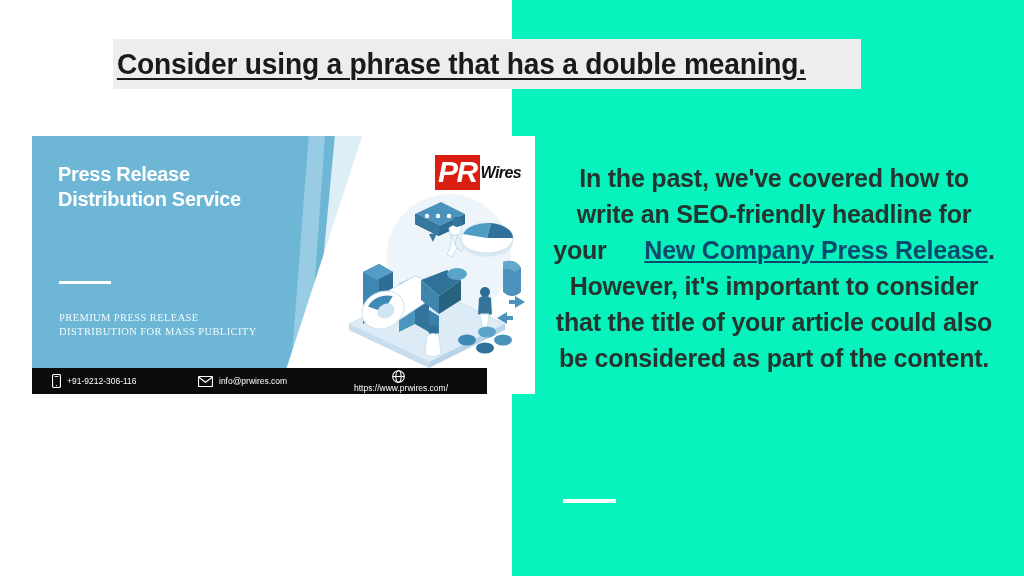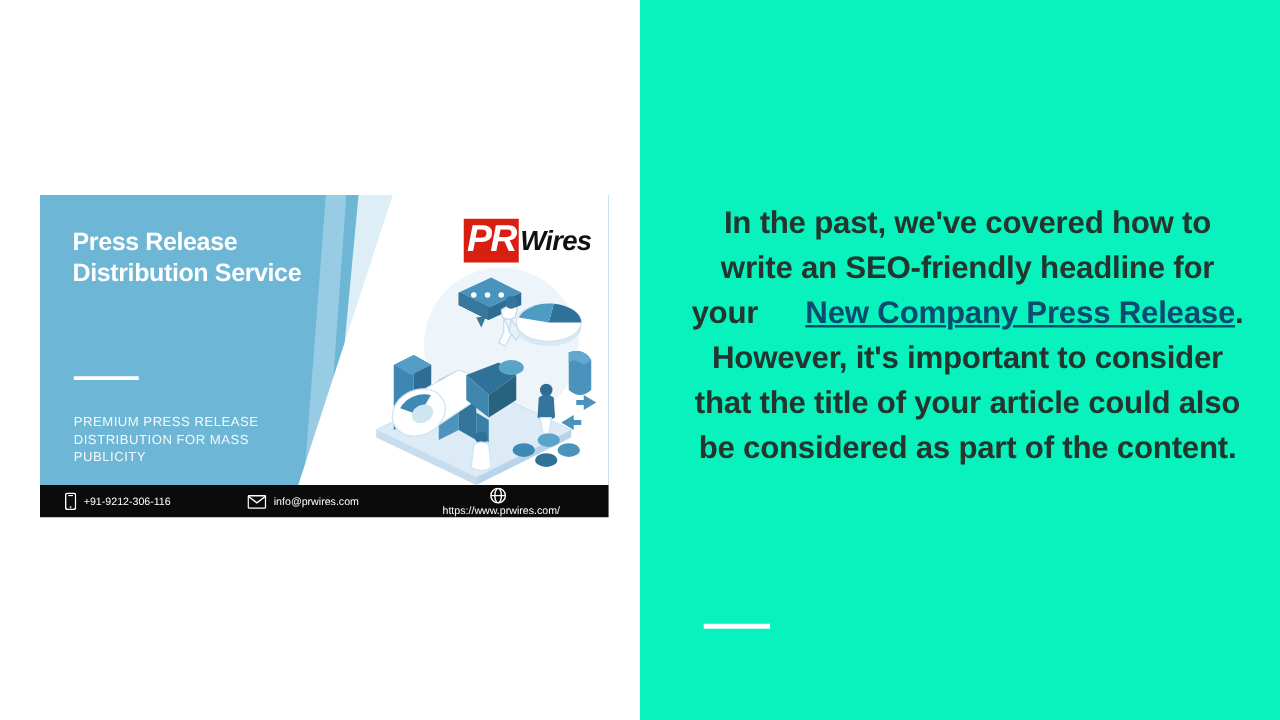--- a/index.html
+++ b/index.html
@@ -91,25 +91,26 @@
     top: 499px;
     width: 53px;
     height: 4px;
     background: #ffffff;
   }
 
   
   #banner {
     position: absolute;
     left: 32px;
-    top: 156px;
+    top: 136px;
     width: 455px;
     height: 258px;
     overflow: hidden;
     background: #ffffff;
+    padding-left: 48px;
   }
   .banner-blue-bg {
     position: absolute;
     left: 0; top: 0;
     width: 455px;
     height: 232px;
     background: #6db6d5;
   }
   
   .banner-white-wedge {
@@ -163,20 +164,21 @@
   }
   .banner-sub {
     position: absolute;
     left: 27px;
     top: 175px;
     width: 200px;
     color: #f2fafd;
     font-size: 10.5px;
     line-height: 14px;
     letter-spacing: 0.4px;
+    font-family: Liberation Serif, serif;
   }
 
   
   .logo {
     position: absolute;
     right: 14px;
     top: 19px;
     display: flex;
     align-items: center;
   }
@@ -185,21 +187,21 @@
     color: #ffffff;
     font-size: 30px;
     font-weight: bold;
     font-style: italic;
     line-height: 1;
     padding: 2px 3px 3px 3px;
     letter-spacing: -1.5px;
   }
   .logo-wires {
     color: #111111;
-    font-size: 22px;
+    font-size: 16px;
     font-weight: bold;
     font-style: italic;
     line-height: 1;
     margin-left: 1px;
     letter-spacing: -0.6px;
   }
 
   
   .illus {
     position: absolute;
@@ -238,20 +240,23 @@
   .c2 { position: absolute; left: 166px; }
   .c3 { position: absolute; left: 322px; flex-direction: column; }
 </style>
 </head>
 <body>
 
 <div id="slide">
 
   <div id="teal-panel"></div>
 
+  <div id="title-band">
+    <span id="title-text">Consider using a phrase that has a double meaning.</span>
+  </div>
 
   <div id="body-copy"><span>In the past, we've covered how to write an SEO-friendly headline for your </span><a class="inline-link">New Company Press Release</a><span>. However, it's important to consider that the title of your article could also be considered as part of the content.</span></div>
 
   <div id="teal-divider"></div>
 
   <div id="banner">
     <div class="banner-blue-bg"></div>
     <div class="banner-wedge-stripe2"></div>
     <div class="banner-wedge-stripe"></div>
     <div class="banner-white-wedge"></div>

